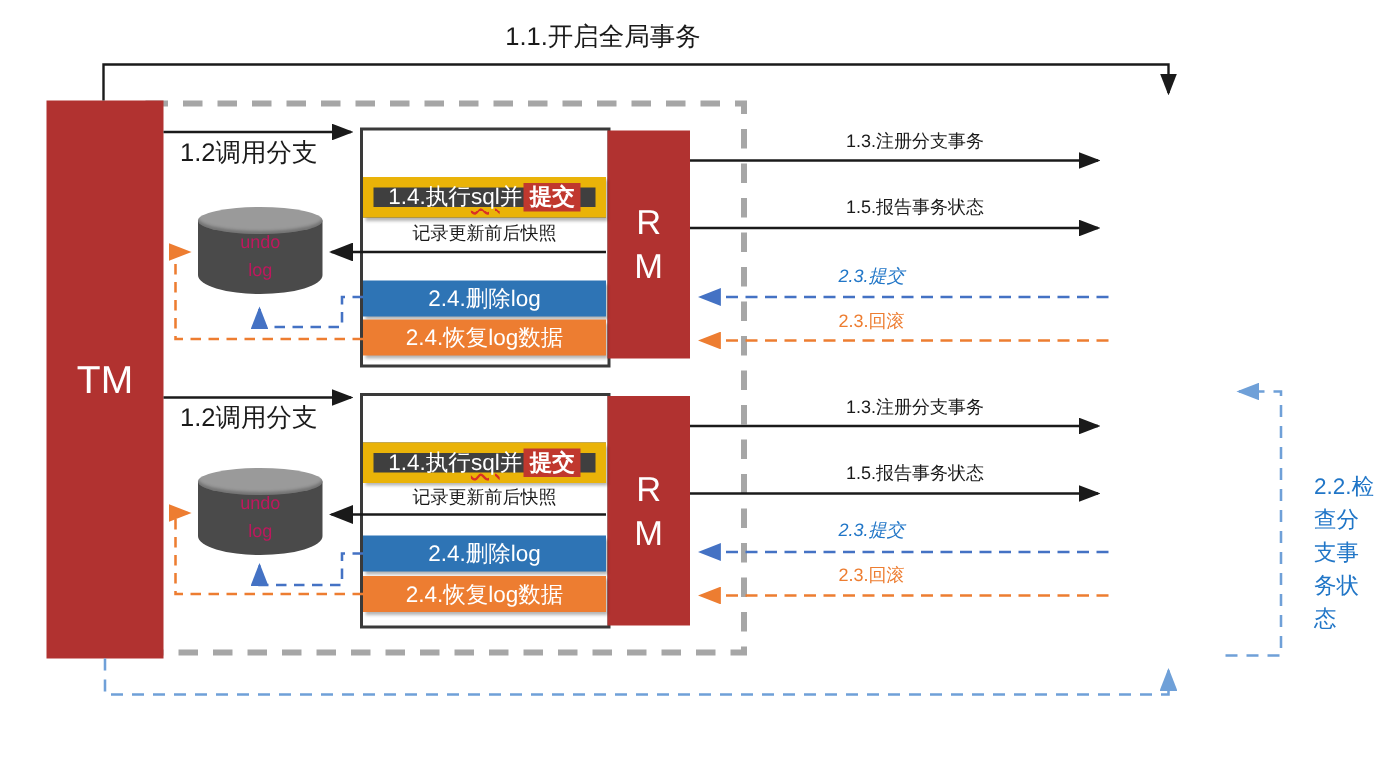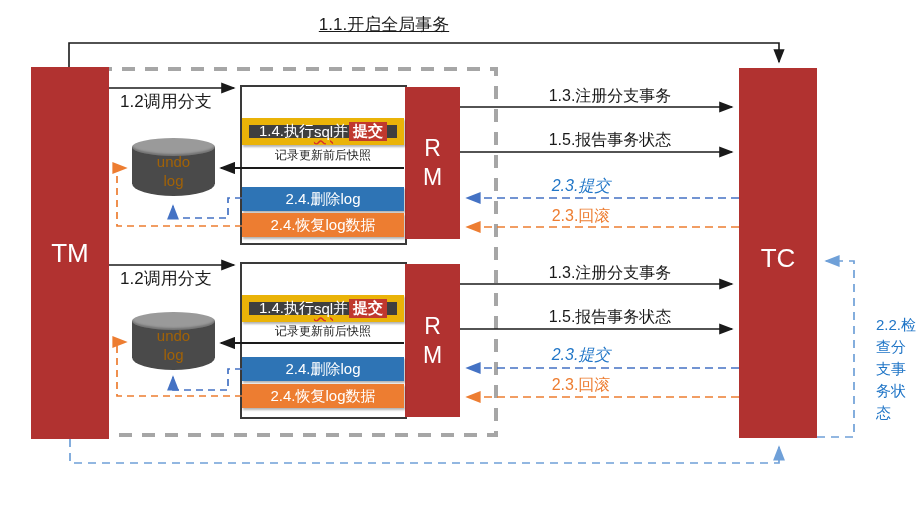--- a/index.html
+++ b/index.html
@@ -39,47 +39,44 @@
   .cyl{position:absolute;z-index:4;}
   .cyl .cyl-body{
     position:absolute;left:0;right:0;top:9px;bottom:0;background:#4A4A4A;
     border-radius:0 0 50% 50% / 0 0 26% 26%;
   }
   .cyl .cyl-top{
     position:absolute;left:0;right:0;top:0;height:18px;background:#9A9A9A;
     border-radius:50%;box-shadow:inset 0 -2px 2px rgba(0,0,0,.25);
   }
   .cyl .cyl-text{
-    position:absolute;left:0;right:0;top:14px;color:#a16207;font-size:15px;
+    position:absolute;left:0;right:0;top:14px;color:#be185d;font-size:12px;
     line-height:19px;text-align:center;z-index:2;
   }
   .lbl{position:absolute;z-index:7;color:var(--ink);font-size:17px;white-space:nowrap;}
   .lbl.center{text-align:center;}
-  .lbl.sm{font-size:16px;}
+  .lbl.sm{font-size:12px;}
   .lbl.blue{color:var(--blue-text);font-style:italic;}
   .lbl.orangetxt{color:var(--orange);}
   .side-note{
     position:absolute;z-index:7;color:var(--blue-text);font-size:15px;line-height:22px;
     width:52px;
   }
 </style>
 </head>
 <body>
 
 <div id="canvas">
 
   <svg id="bg-layer" class="layer" width="917" height="505">
     <rect x="99" y="69" width="397" height="366" fill="none" stroke="#A6A6A6" stroke-width="4" stroke-dasharray="13 10"></rect>
   </svg>
 
   <div class="rednode big" style="left:31px;top:67px;width:78px;height:372px;">
     <span>TM</span>
-  </div>
-  <div class="rednode big" style="left:739px;top:68px;width:78px;height:370px;align-items:flex-start;">
-    <span style="margin-top:175px;">TC</span>
   </div>
 
   <div>
     <div class="branch-box" style="left:240px;top:85px;width:167px;height:160px;"></div>
     <div class="rednode rm" style="left:405px;top:87px;width:55px;height:152px;">
       <span>R</span>
       <span>M</span>
     </div>
     <div class="bar dark" style="left:242px;top:118px;width:162px;height:27px;">
       <span>1.4.执行</span>
@@ -118,21 +115,21 @@
     <div class="cyl" style="left:132px;top:312px;width:83px;height:58px;">
       <div class="cyl-body"></div>
       <div class="cyl-top"></div>
       <div class="cyl-text">
         <div>undo</div>
         <div>log</div>
       </div>
     </div>
   </div>
 
-  <div class="lbl center" style="left:284px;top:13px;width:200px;text-decoration:underline;">1.1.开启全局事务</div>
+  <div class="lbl center" style="left:302px;top:13px;width:200px;">1.1.开启全局事务</div>
 
   <div class="lbl" style="left:120px;top:90px;">1.2调用分支</div>
   <div class="lbl" style="left:120px;top:267px;">1.2调用分支</div>
 
   <div class="lbl sm center" style="left:515px;top:86px;width:190px;">1.3.注册分支事务</div>
   <div class="lbl sm center" style="left:515px;top:130px;width:190px;">1.5.报告事务状态</div>
   <div class="lbl sm center blue" style="left:516px;top:176px;width:130px;">2.3.提交</div>
   <div class="lbl sm center orangetxt" style="left:516px;top:206px;width:130px;">2.3.回滚</div>
 
   <div class="lbl sm center" style="left:515px;top:263px;width:190px;">1.3.注册分支事务</div>

